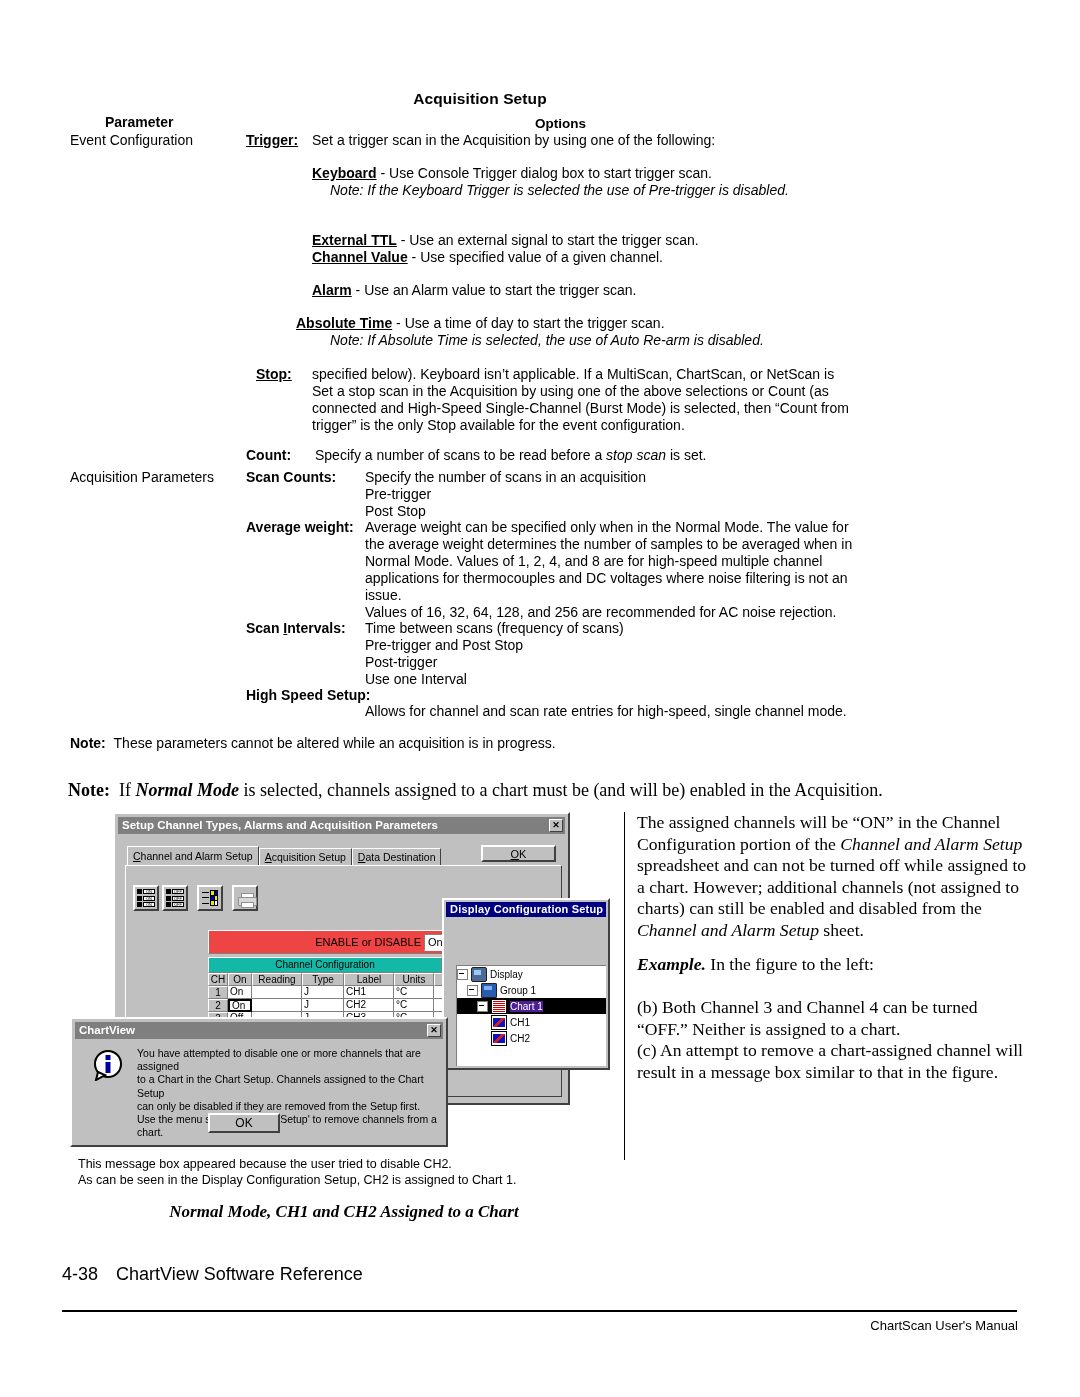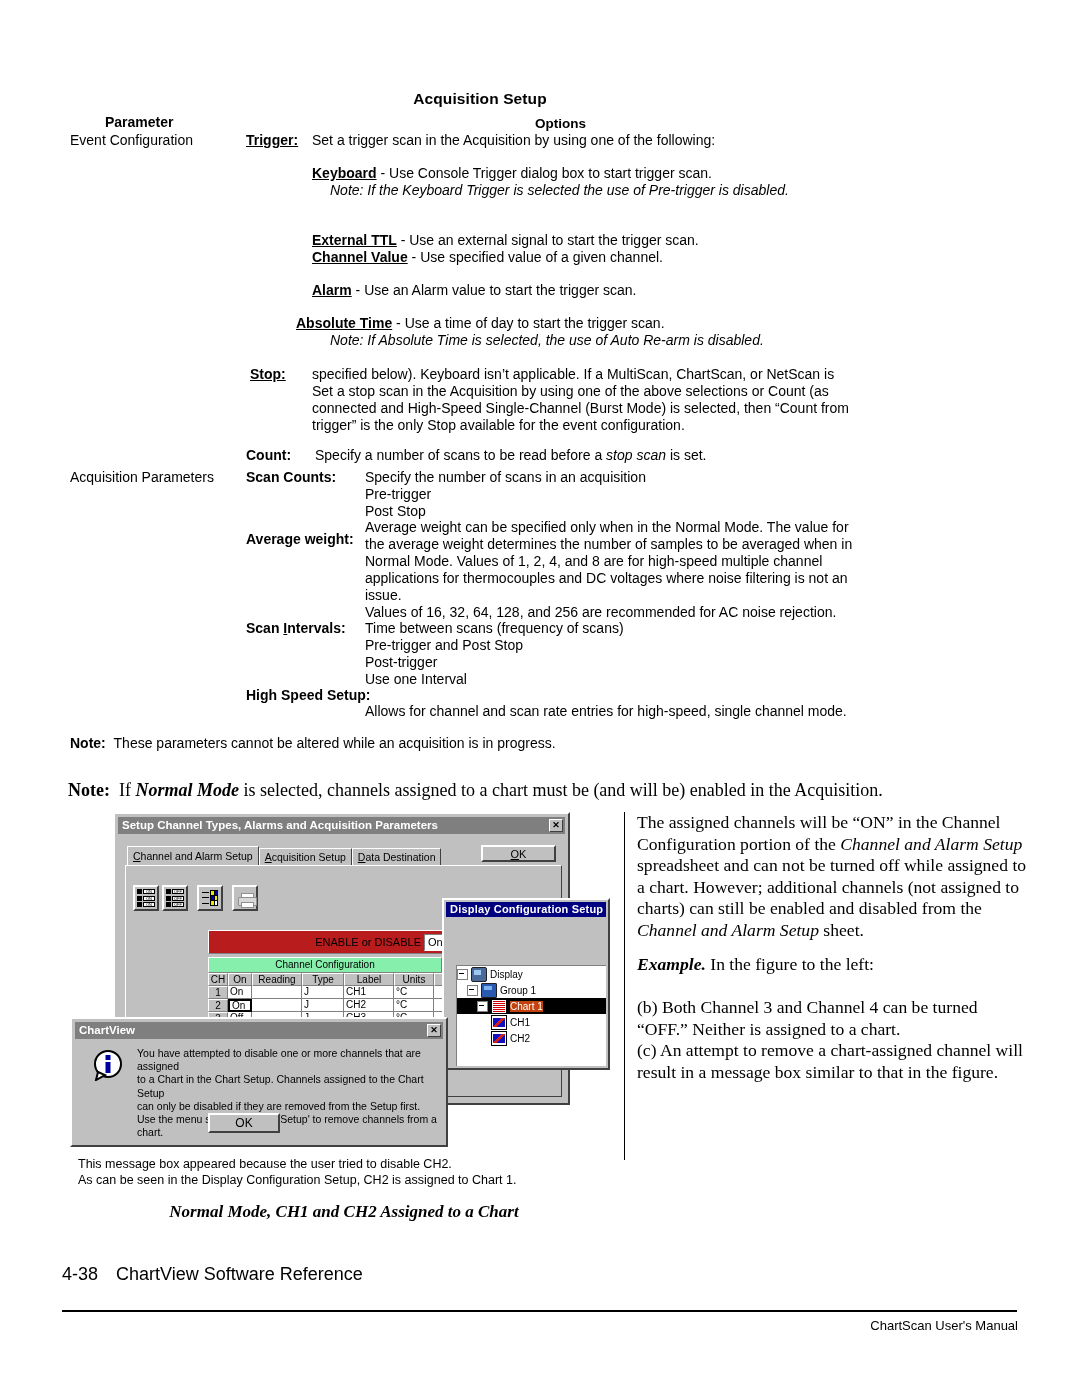--- a/index.html
+++ b/index.html
@@ -240,21 +240,21 @@
   .grid-icon .cells div.w { background: #ffffff; }
   .printer-icon { position:absolute; left:4px; top:6px; width:17px; height:13px; }
   .printer-icon .body { position:absolute; left:0; top:4px; width:17px; height:7px; background:#d8d8d8; border:1px solid #909090; border-radius:1px;}
   .printer-icon .paper { position:absolute; left:3px; top:0px; width:11px; height:5px; background:#ffffff; border:1px solid #909090;}
   .printer-icon .out { position:absolute; left:3px; top:9px; width:11px; height:4px; background:#ffffff; border:1px solid #909090;}
 
   
   .enable-bar {
     position: absolute;
     left: 88px; top: 92px; width: 297px; height: 24px;
-    background: #b91c1c;
+    background: #ef4444;
     border-top: 1px solid #ffffff;
     border-left: 1px solid #ffffff;
     border-right: 1px solid #808080;
     border-bottom: 1px solid #808080;
     box-sizing: border-box;
   }
   .enable-lbl {
     position: absolute; right: 83px; top: 5px;
     font-size: 11px; white-space: nowrap;
   }
@@ -290,21 +290,21 @@
   
   .sheet {
     position: absolute;
     left: 88px; top: 119px; width: 310px;
   }
   .sheet-grouphdr {
     display: flex;
     height: 16px;
   }
   .gcell {
-    background: #86efac;
+    background: #14b8a6;
     border-top: 1px solid #ffffff;
     border-left: 1px solid #ffffff;
     border-right: 1px solid #808080;
     border-bottom: 1px solid #808080;
     box-sizing: border-box;
     font-size: 10px;
     text-align: center;
     line-height: 14px;
     overflow: hidden;
     white-space: nowrap;
@@ -440,21 +440,21 @@
   }
   .ico.ch-ico { background: #ffffff; border: 1px solid #000; }
   .ico.ch-ico::after {
     content:""; position:absolute; left:1px; top:2px; right:1px; bottom:2px;
     background: linear-gradient(135deg,#1010c0 0 40%,#d02020 40% 60%,#1010c0 60% 100%);
   }
   .tnode.selected {
     background: #000000;
     color: #ffffff;
   }
-  .tnode.selected .lbl { background: #c2410c; color: #fff; }
+  .tnode.selected .lbl { background: #4c1d95; color: #fff; }
   .indent1 { padding-left: 10px; }
   .indent2 { padding-left: 20px; }
   .indent3 { padding-left: 34px; }
 
   .fig-caption-lines {
     position: absolute;
     left: 8px; top: 345px;
     font-size: 12.5px;
     line-height: 15.5px;
   }
@@ -501,39 +501,39 @@
 
   <div class="opt" style="left:312px; top:232px;"><b class="u">External TTL</b><span> - Use an external signal to start the trigger scan.</span></div>
 
   <div class="opt" style="left:312px; top:249px;"><b class="u">Channel Value</b><span> - Use specified value of a given channel.</span></div>
 
   <div class="opt" style="left:312px; top:282px;"><b class="u">Alarm</b><span> - Use an Alarm value to start the trigger scan.</span></div>
 
   <div class="opt" style="left:296px; top:315px;"><b class="u">Absolute Time</b><span> - Use a time of day to start the trigger scan.</span></div>
   <div class="opt it" style="left:330px; top:332px;">Note:  If Absolute Time is selected, the use of Auto Re-arm is disabled.</div>
 
-  <div class="keyterm u" style="left:250px; top:366px;">Stop:</div>
+  <div class="keyterm u" style="left:256px; top:366px;">Stop:</div>
   <div class="opt" style="left:312px; top:366px;">
     <div>specified below).  Keyboard isn’t applicable.  If a MultiScan, ChartScan, or NetScan is</div>
     <div>Set a stop scan in the Acquisition by using one of the above selections or Count (as</div>
     <div>connected and High-Speed Single-Channel (Burst Mode) is selected, then “Count from</div>
     <div>trigger” is the only Stop available for the event configuration.</div>
   </div>
 
   <div class="keyterm" style="left:246px; top:447px;">Count:</div>
   <div class="opt" style="left:315px; top:447px;"><span>Specify a number of scans to be read before a </span><span class="it">stop scan</span><span> is set.</span></div>
 
   <div class="keyterm" style="left:246px; top:469px;">Scan Counts:</div>
   <div class="opt" style="left:365px; top:469px;">
     <div>Specify the number of scans in an acquisition</div>
     <div>Pre-trigger</div>
     <div>Post Stop</div>
   </div>
 
-  <div class="keyterm" style="left:246px; top:519px;margin-top:12px;">Average weight:</div>
+  <div class="keyterm" style="left:246px; top:519px;">Average weight:</div>
   <div class="opt" style="left:365px; top:519px;">
     <div>Average weight can be specified only when in the Normal Mode.  The  value for</div>
     <div>the average weight determines the number of samples to be averaged when in</div>
     <div>Normal Mode.  Values of 1, 2, 4, and 8 are for high-speed multiple channel</div>
     <div>applications for thermocouples and DC voltages where noise filtering is not an</div>
     <div>issue.</div>
     <div>Values of 16, 32, 64, 128, and 256 are recommended for AC noise rejection.</div>
   </div>
 
   <div class="keyterm" style="left:246px; top:620px;"><span>Scan </span><span class="u">I</span><span>ntervals:</span></div>

